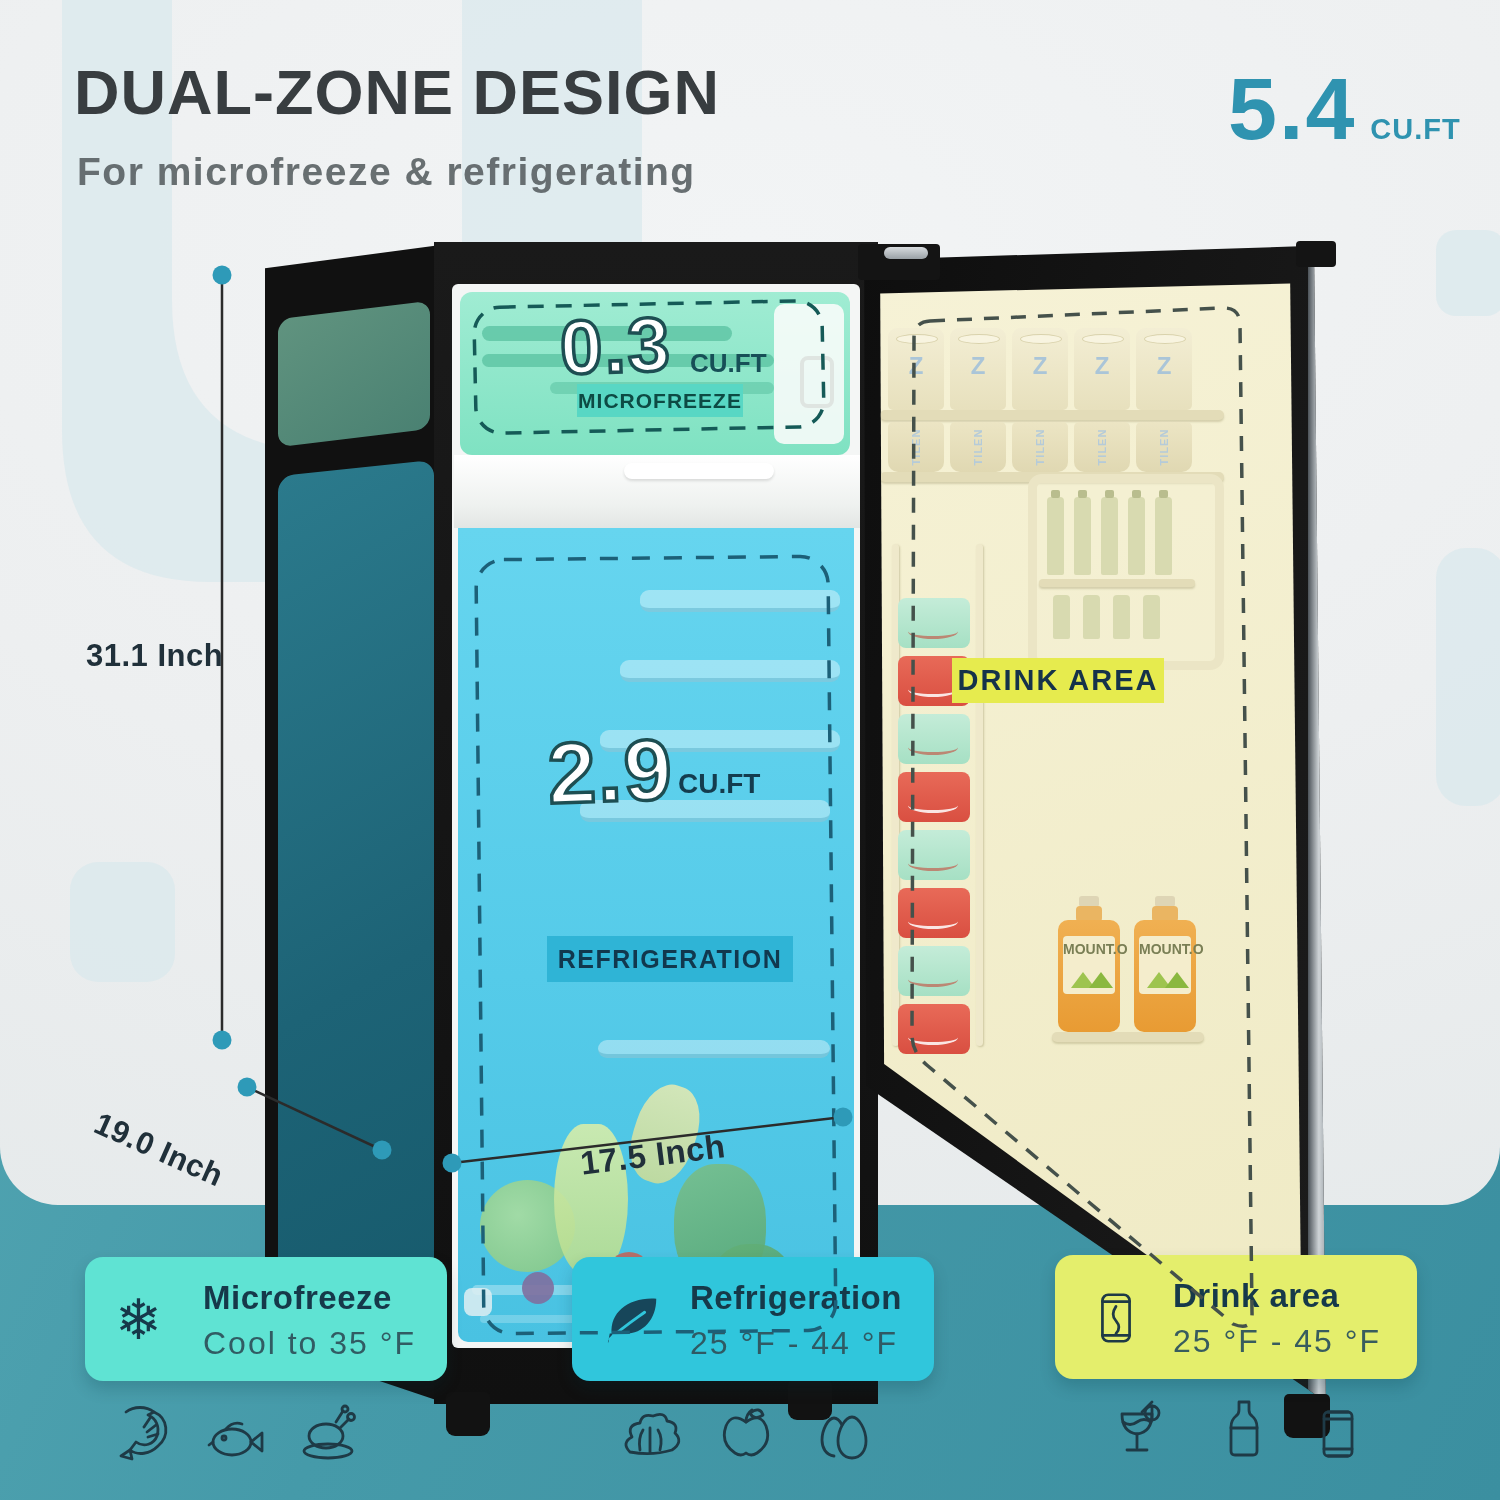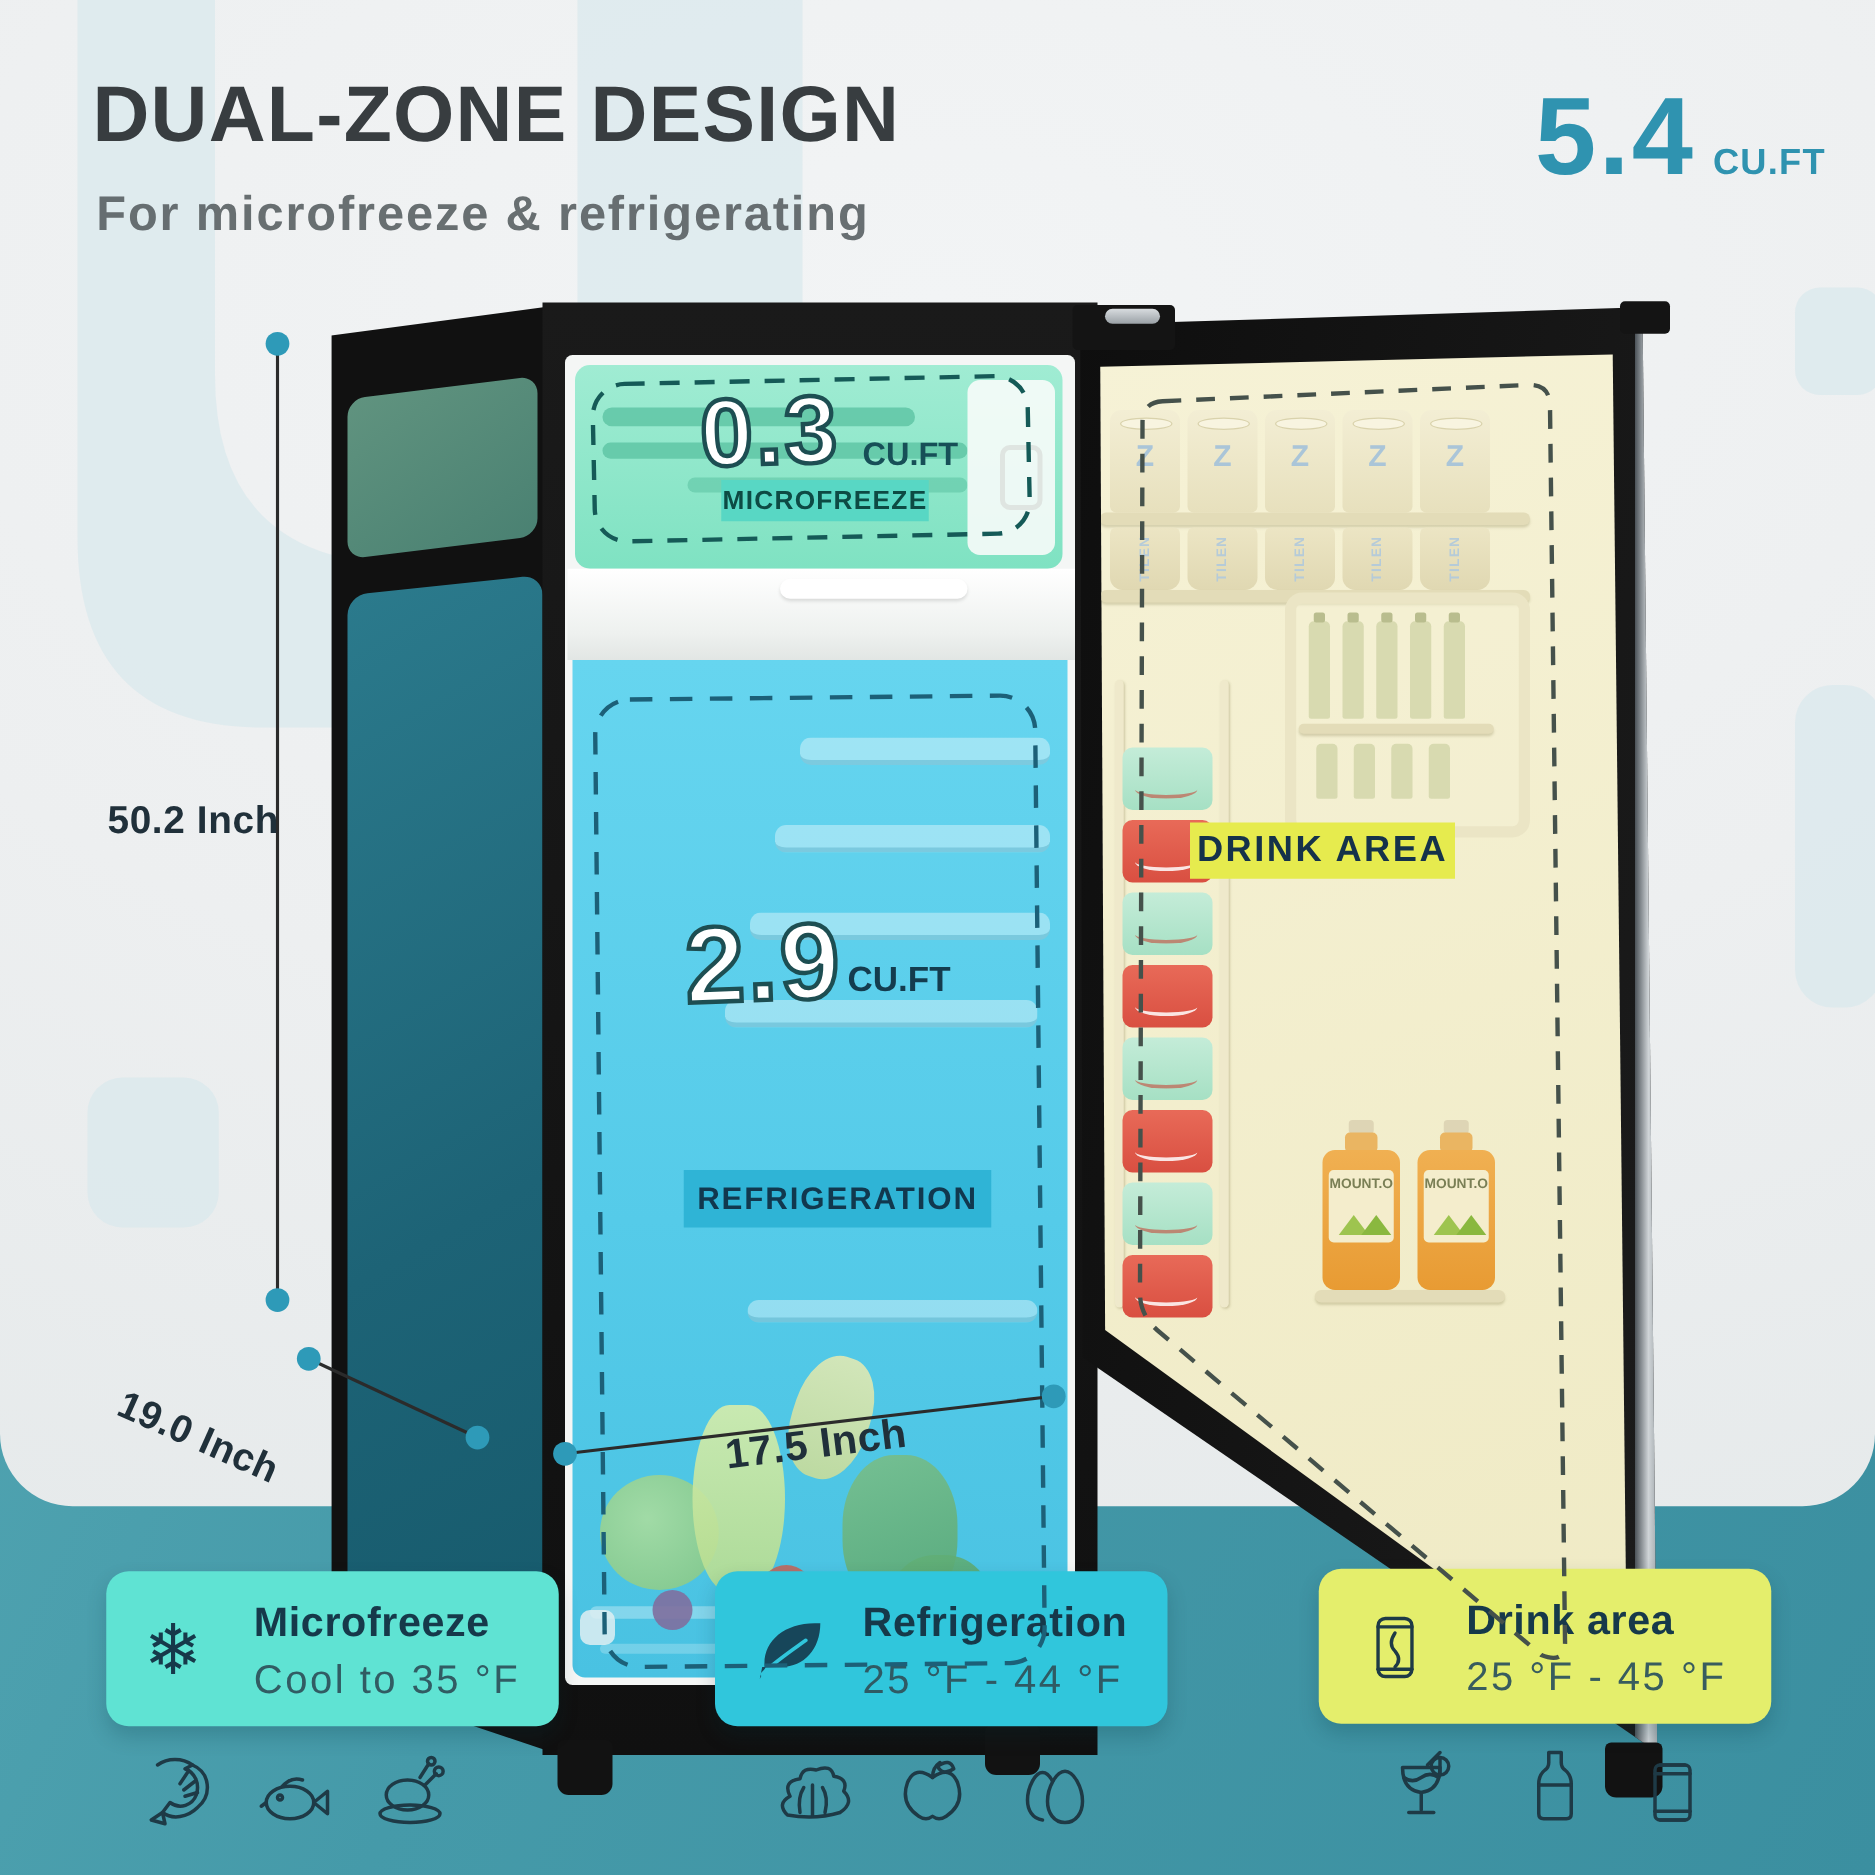--- a/index.html
+++ b/index.html
@@ -88,21 +88,21 @@
   .coke.red{background:linear-gradient(180deg,#e86a58,#d94f41);}
   .coke.mint{background:linear-gradient(180deg,#c4ecd8,#a6e0c4);}
   .coke i{display:block;position:absolute;left:14%;top:52%;width:70%;height:12px;
         border-bottom:3px solid rgba(255,255,255,.85);border-radius:50%;}
   .coke.mint i{border-bottom-color:rgba(200,60,45,.55);}
   .jbottle{position:absolute;width:62px;height:136px;}
   .jbottle .cap{position:absolute;left:21px;top:0;width:20px;height:11px;background:#ded5b5;border-radius:3px;}
   .jbottle .neck{position:absolute;left:18px;top:10px;width:26px;height:16px;background:#eab562;border-radius:4px;}
   .jbottle .body{position:absolute;left:0;top:24px;width:62px;height:112px;background:linear-gradient(180deg,#f0b052,#e89b33);border-radius:10px;}
   .jbottle .label{position:absolute;left:5px;top:40px;width:52px;height:58px;background:#f4edcc;border-radius:4px;
-        font-size:11px;font-weight:700;color:#7a7f55;text-align:center;padding-top:5px;box-sizing:border-box;}
+        font-size:14px;font-weight:700;color:#7a7f55;text-align:center;padding-top:5px;box-sizing:border-box;}
   .jbottle .mtn{position:absolute;left:8px;bottom:6px;width:0;height:0;
         border-left:12px solid transparent;border-right:12px solid transparent;border-bottom:16px solid #9ec44f;}
   .jbottle .mtn.m2{left:26px;border-bottom-color:#8ab83f;}
   
   .hinge{position:absolute;left:858px;top:244px;width:82px;height:36px;background:#141414;z-index:16;border-radius:4px;}
   .hinge i{position:absolute;left:26px;top:3px;width:44px;height:12px;background:linear-gradient(180deg,#d8dcdf,#9aa1a6);border-radius:6px;display:block;}
   .dcap{position:absolute;left:1296px;top:241px;width:40px;height:26px;background:#141414;z-index:16;border-radius:4px;}
   .foot{position:absolute;background:#121212;border-radius:5px 5px 9px 9px;z-index:16;}
   
   .dim-label{position:absolute;z-index:45;font-weight:800;color:#20303a;font-size:31px;letter-spacing:.5px;}
@@ -331,21 +331,21 @@
       <line x1="247" y1="1087" x2="382" y2="1150"></line>
       <circle cx="247" cy="1087" r="9.5" fill="#2e9ab8" stroke="none"></circle>
       <circle cx="382" cy="1150" r="9.5" fill="#2e9ab8" stroke="none"></circle>
     </g>
     <g stroke="#2b2b2b" stroke-width="2.5">
       <line x1="452" y1="1163" x2="843" y2="1117"></line>
       <circle cx="452" cy="1163" r="9.5" fill="#2e9ab8" stroke="none"></circle>
       <circle cx="843" cy="1117" r="9.5" fill="#2e9ab8" stroke="none"></circle>
     </g>
   </svg>
-  <div class="dim-label" style="left:86px;top:638px;">50.2 Inch</div>
+  <div class="dim-label" style="left:86px;top:638px;">31.1 Inch</div>
   <div class="dim-label" style="left:96px;top:1104px;transform:rotate(24deg);transform-origin:0 50%;">19.0 Inch</div>
   <div class="dim-label" style="left:580px;top:1136px;transform:rotate(-7deg);font-size:33px;">17.5 Inch</div>
 
   <div class="card" style="left:85px;top:1257px;width:362px;height:124px;background:#5fe3d3;">
     <div class="icon snow">❄</div>
     <div class="ct">Microfreeze</div>
     <div class="cs">Cool to 35 °F</div>
   </div>
   <div class="card" style="left:572px;top:1257px;width:362px;height:124px;background:#30c6dc;">
     <div class="icon">

